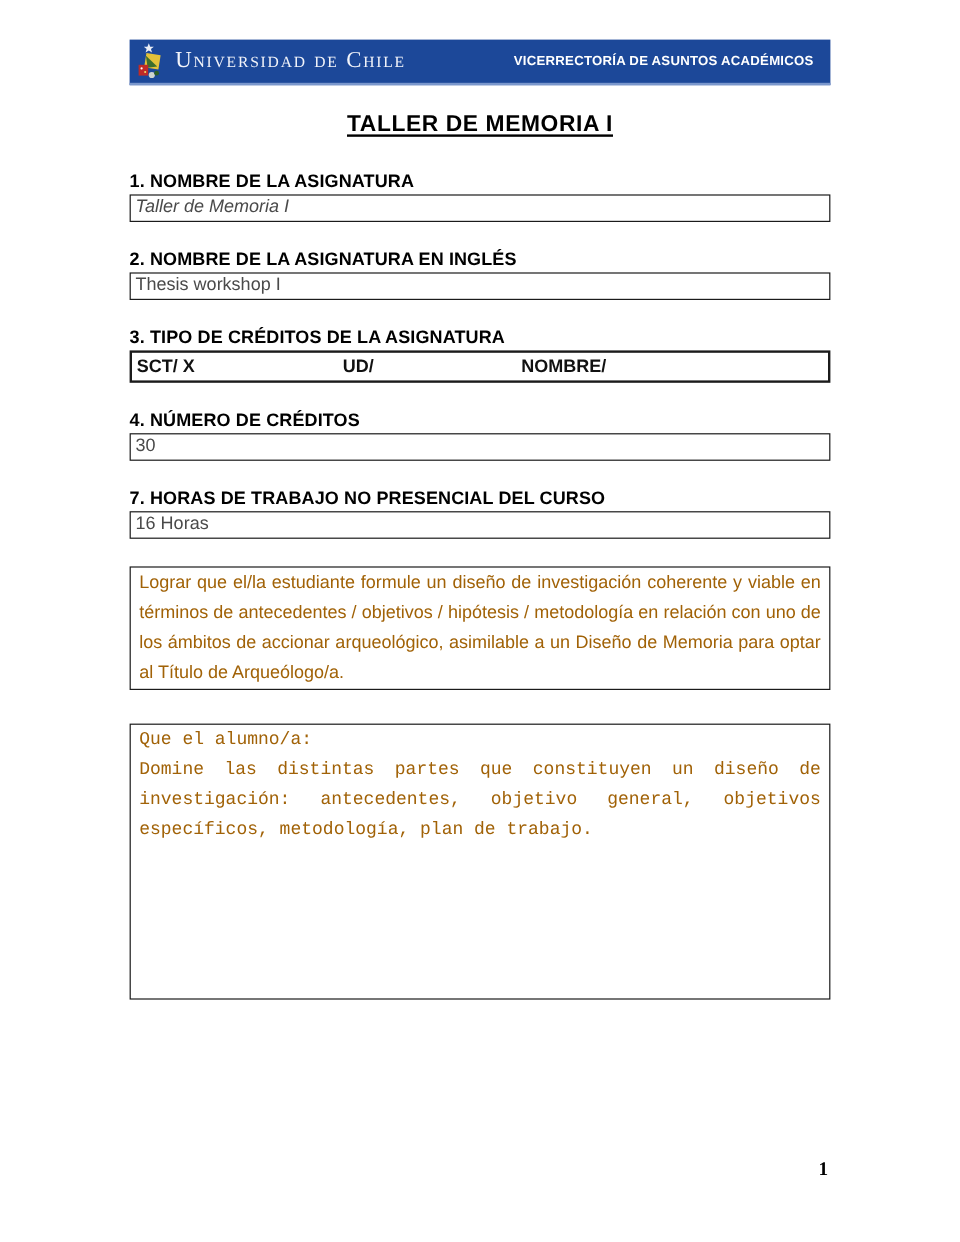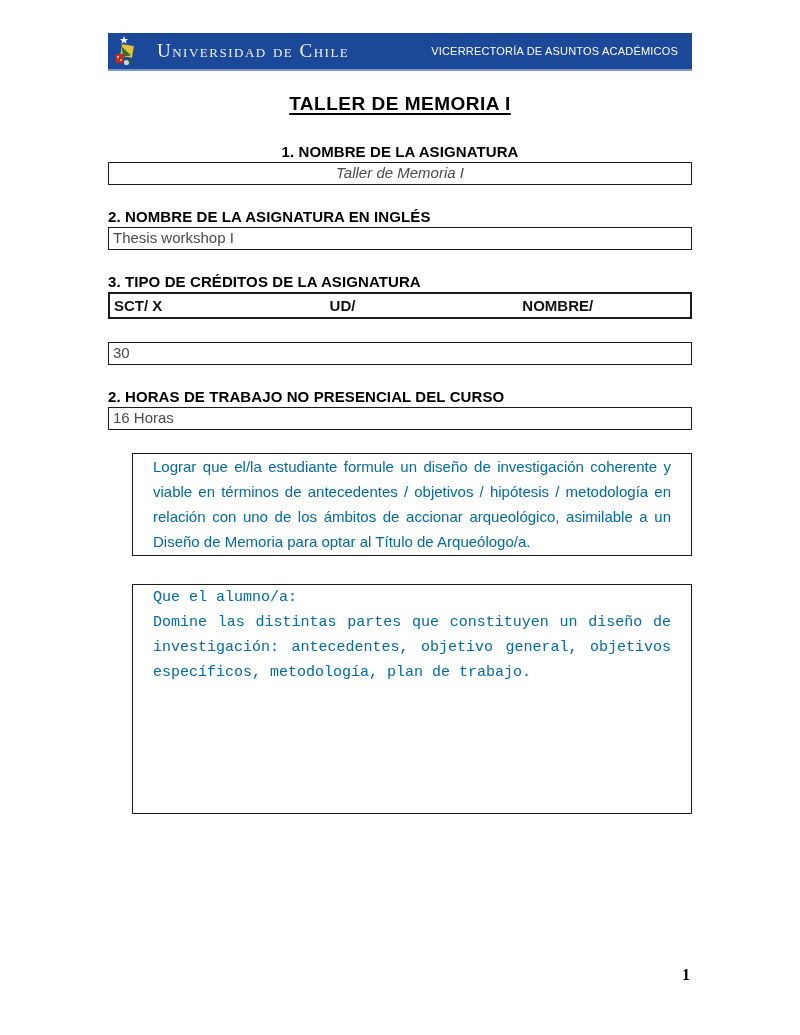--- a/index.html
+++ b/index.html
@@ -19,55 +19,55 @@
     margin: 33px 108px 0 108px;
     height: 38px;
     background: #1c4899;
     border-bottom: 2px solid #7a97cc;
     box-sizing: border-box;
     display: flex;
     align-items: center;
     justify-content: space-between;
     padding: 0 14px 0 4px;
   }
-  .banner-left { display: flex; align-items: center; gap: 19px; height: 100%; }
+  .banner-left { display: flex; align-items: center; gap: 8px; height: 100%; }
   .logo { width: 26px; height: 34px; display: block; }
   .university-name {
     color: #f2f4fa;
     font-family: "Liberation Serif", serif;
     font-variant: small-caps;
     font-size: 19px;
     letter-spacing: 1.5px;
     white-space: nowrap;
   }
   .department-name {
     color: #ffffff;
     font-size: 11px;
-    font-weight: normal;
+    font-weight: bold;
     letter-spacing: 0.2px;
     white-space: nowrap;
   }
 
   
   .doc-title {
     margin: 21px 0 0 0;
     text-align: center;
     font-size: 19px;
     font-weight: bold;
     letter-spacing: 0.5px;
     text-decoration: underline;
     text-decoration-thickness: 2px;
     text-underline-offset: 3px;
     line-height: 23px;
   }
 
   
   .content { padding: 0 108px; }
   section { margin-top: 23px; }
-  section.first { margin-top: 28px; text-align: center; }
+  section.first { margin-top: 28px; }
   section.last { margin-top: 28px; }
   .section-heading {
     font-size: 15px;
     font-weight: bold;
     line-height: 18px;
     margin: 0 0 1px 0;
     letter-spacing: 0.1px;
   }
   .box {
     border: 1px solid #1b1b1b;
@@ -83,31 +83,29 @@
     overflow: hidden;
   }
   .value-italic { font-style: italic; }
   .box-split {
     border-width: 2px;
     display: flex;
     padding: 2px 4px;
     line-height: 19px;
     font-weight: bold;
     color: #111;
-    gap: 44px;
   }
   .cell-1 { width: 30%; }
   .cell-2 { width: 26%; }
   .cell-3 { flex: 1; }
   .box-text {
-    padding: 0 20px;
+    padding: 0 7px;
     line-height: 25px;
     text-align: justify;
-    color: #0369a1;
-    margin-left: 24px;
+    color: #a16207;
   }
   .box-text p { margin: 0; }
   .box-objetivo { min-height: 103px; }
   .box-especificos { min-height: 230px; font-family: Liberation Mono, monospace; }
   .gap-1 { margin-top: 25px; }
   .gap-2 { margin-top: 50px; }
 
   
   .page-number {
     position: absolute;
@@ -162,28 +160,29 @@
     <section>
       <h2 class="section-heading">3. TIPO DE CRÉDITOS DE LA ASIGNATURA</h2>
       <div class="box box-split">
         <span class="cell-1">SCT/ X</span>
         <span class="cell-2">UD/</span>
         <span class="cell-3">NOMBRE/</span>
       </div>
     </section>
 
     <section>
+      <h2 class="section-heading">4. NÚMERO DE CRÉDITOS</h2>
       <div class="box box-single">
         <span>30</span>
       </div>
     </section>
 
 
     <section>
-      <h2 class="section-heading">2. HORAS DE TRABAJO NO PRESENCIAL DEL CURSO</h2>
+      <h2 class="section-heading">7. HORAS DE TRABAJO NO PRESENCIAL DEL CURSO</h2>
       <div class="box box-single">
         <span>16 Horas</span>
       </div>
     </section>
 
     <section>
       <div class="box box-text box-objetivo">
         <p>Lograr que el/la estudiante formule un diseño de investigación coherente y viable en  términos de antecedentes / objetivos / hipótesis / metodología en relación con uno de los ámbitos de accionar arqueológico, asimilable a un Diseño de Memoria para optar al Título de Arqueólogo/a.</p>
       </div>
     </section>

